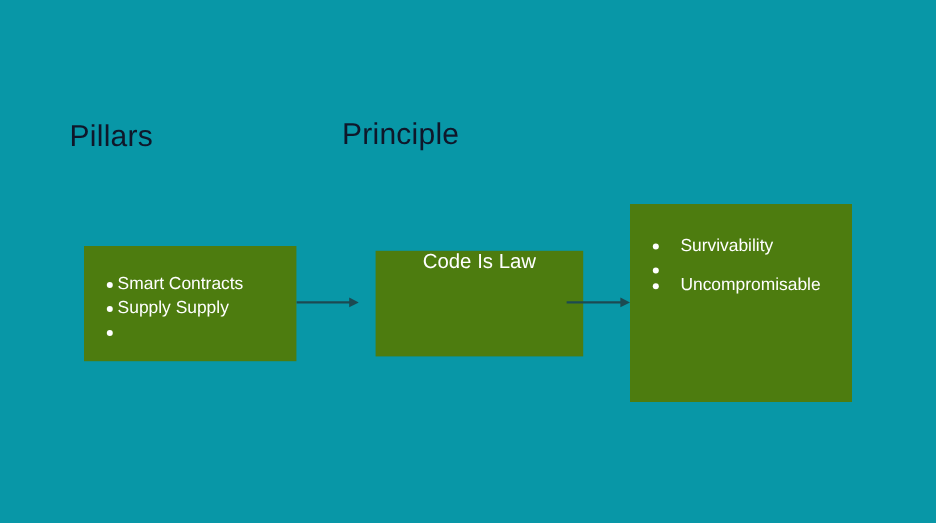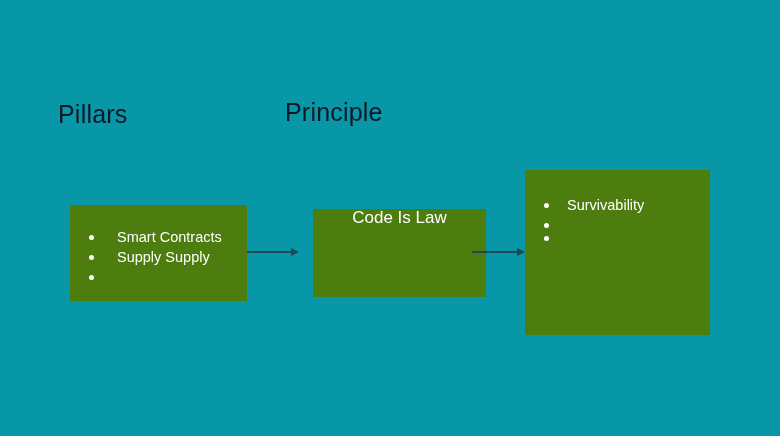--- a/index.html
+++ b/index.html
@@ -80,21 +80,21 @@
   #box-benefits .bullet-item { padding-left: 19px; }
 
   .bullet-dot {
     flex: 0 0 auto;
     width: 5px;
     height: 5px;
     border-radius: 50%;
     background: #ffffff;
     margin-top: 8px;
   }
-  #box-pillars  .bullet-label { margin-left: 23px; }
+  #box-pillars  .bullet-label { margin-left: 4px; }
   #box-benefits .bullet-label { margin-left: 18px; }
   .bullet-label {
     color: #ffffff;
     white-space: normal;
   }
 
   
   .node-text {
     color: #ffffff;
     font-size: 17px;
@@ -163,17 +163,18 @@
     <ul class="bullet-list">
       <li class="bullet-item">
         <span class="bullet-dot"></span>
         <span class="bullet-label">Survivability</span>
       </li>
       <li class="bullet-item">
         <span class="bullet-dot"></span>
       </li>
       <li class="bullet-item">
         <span class="bullet-dot"></span>
+        <span class="bullet-label">Uncompromisable</span>
       </li>
     </ul>
   </div>
 
 </div>
 
 </body></html>

